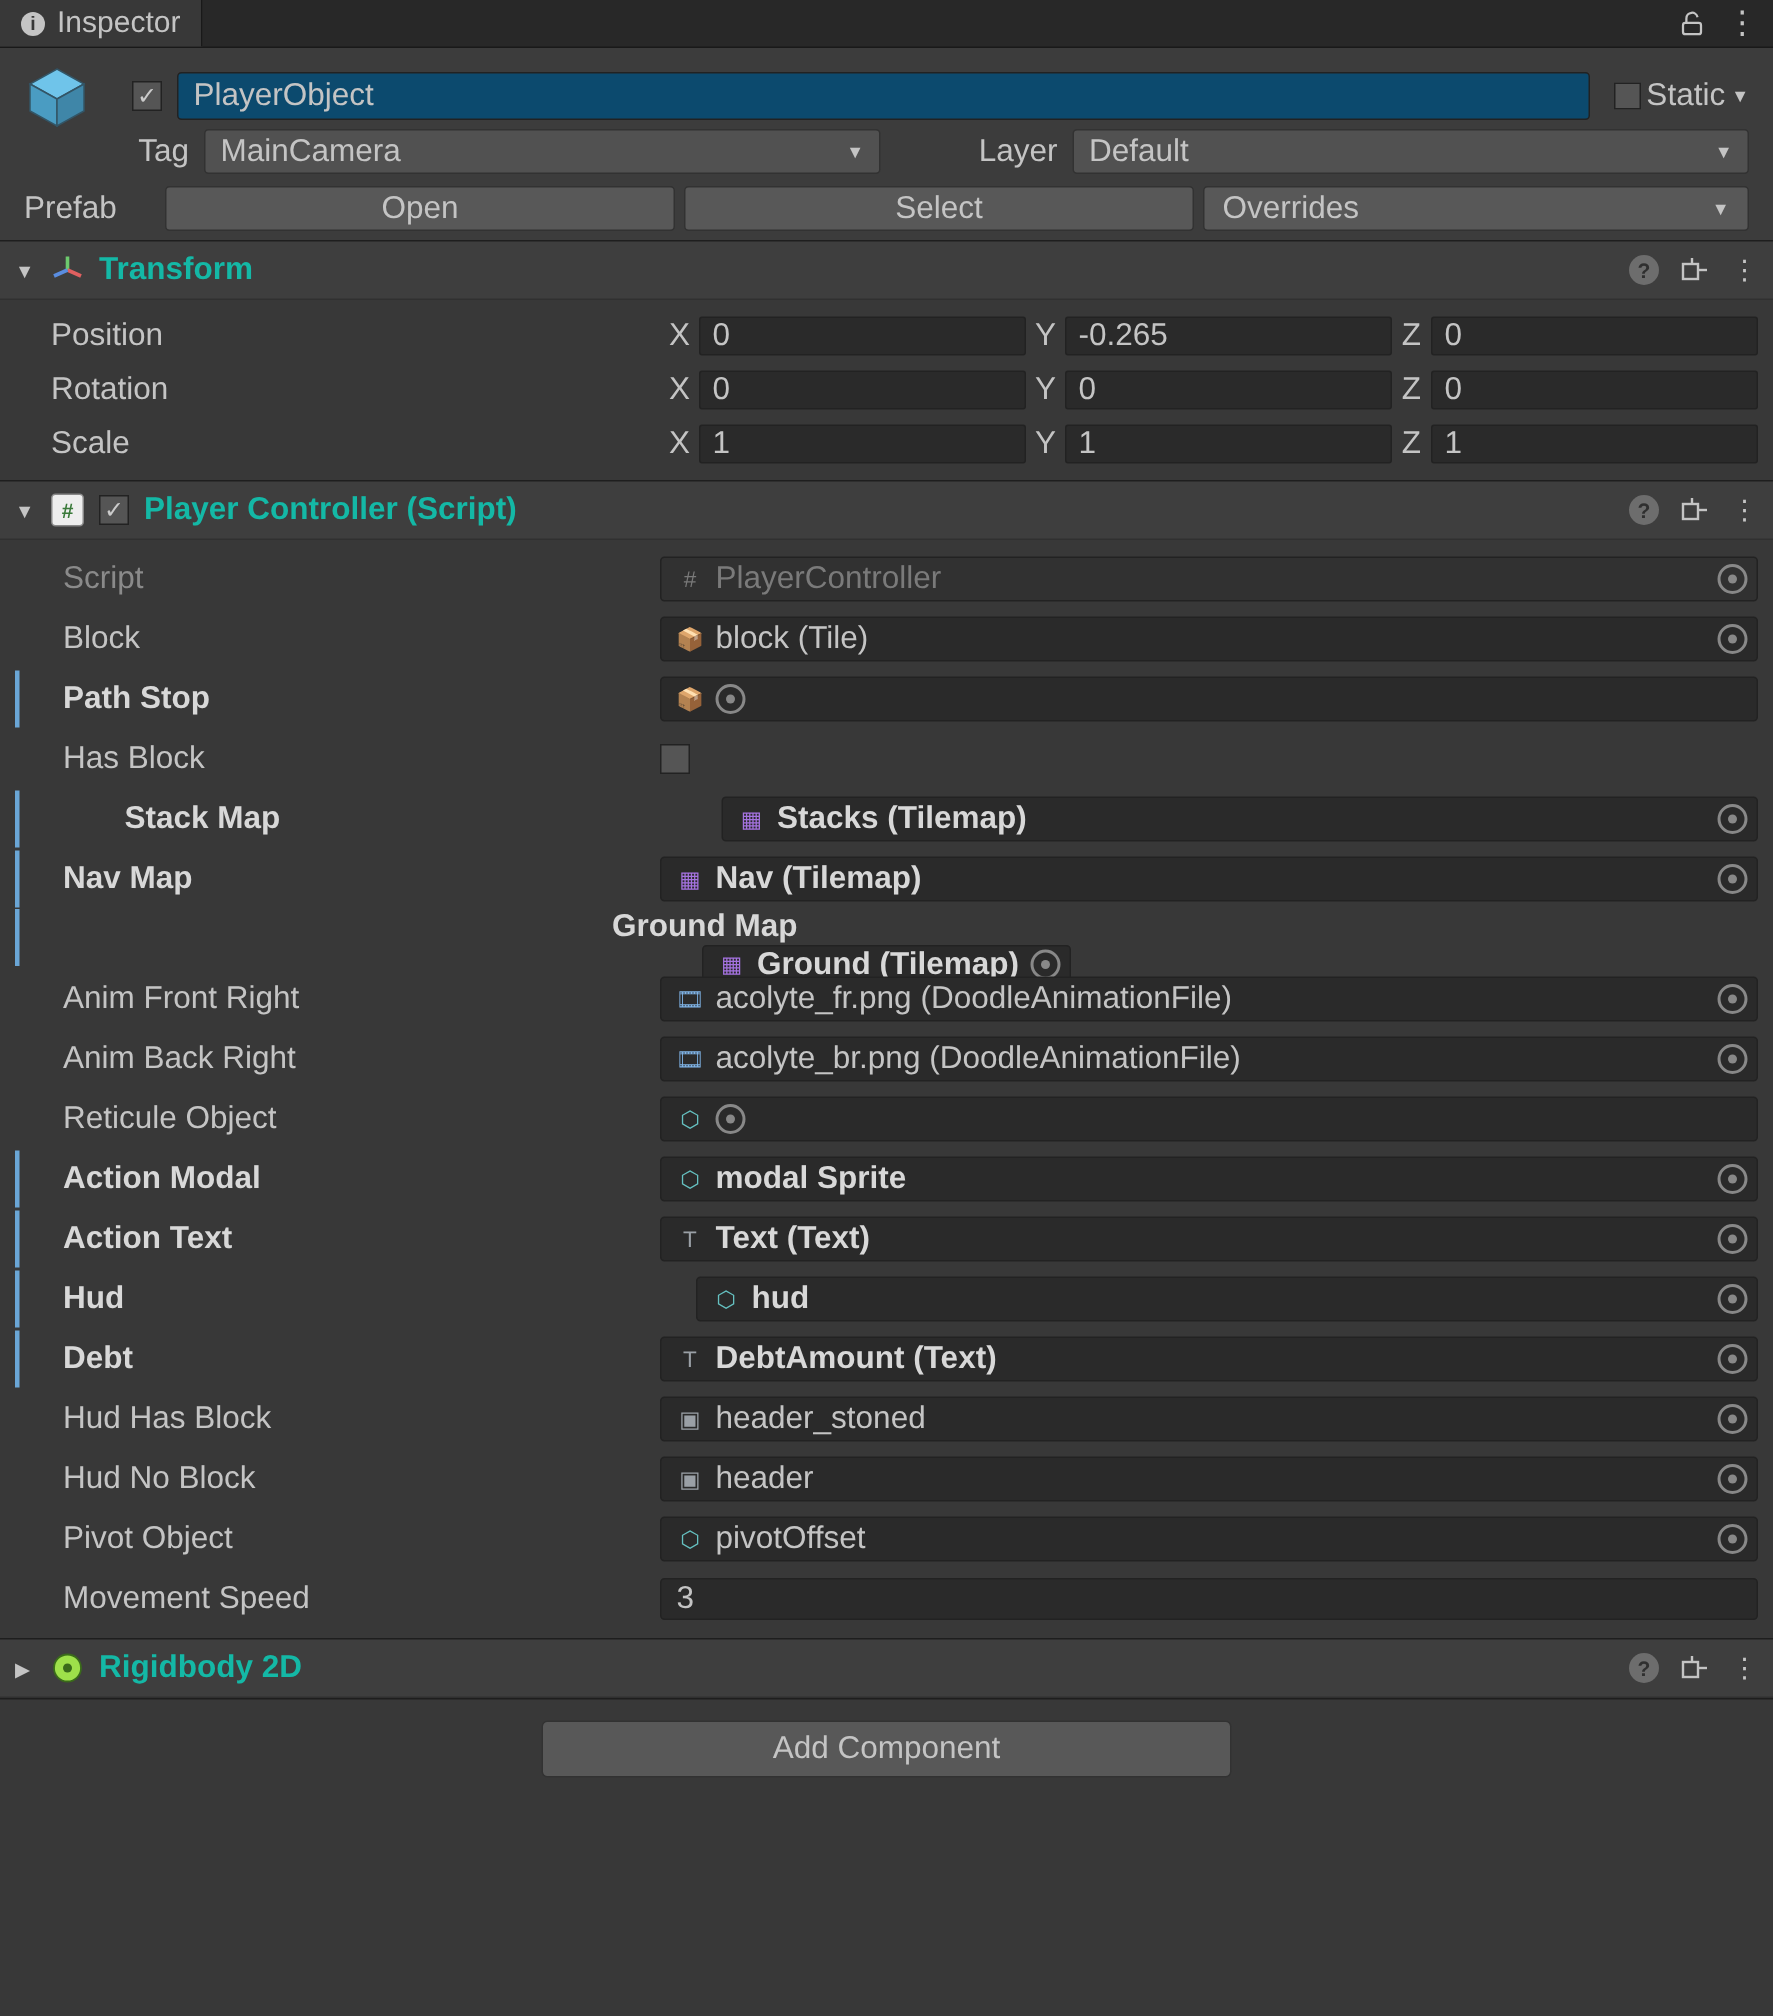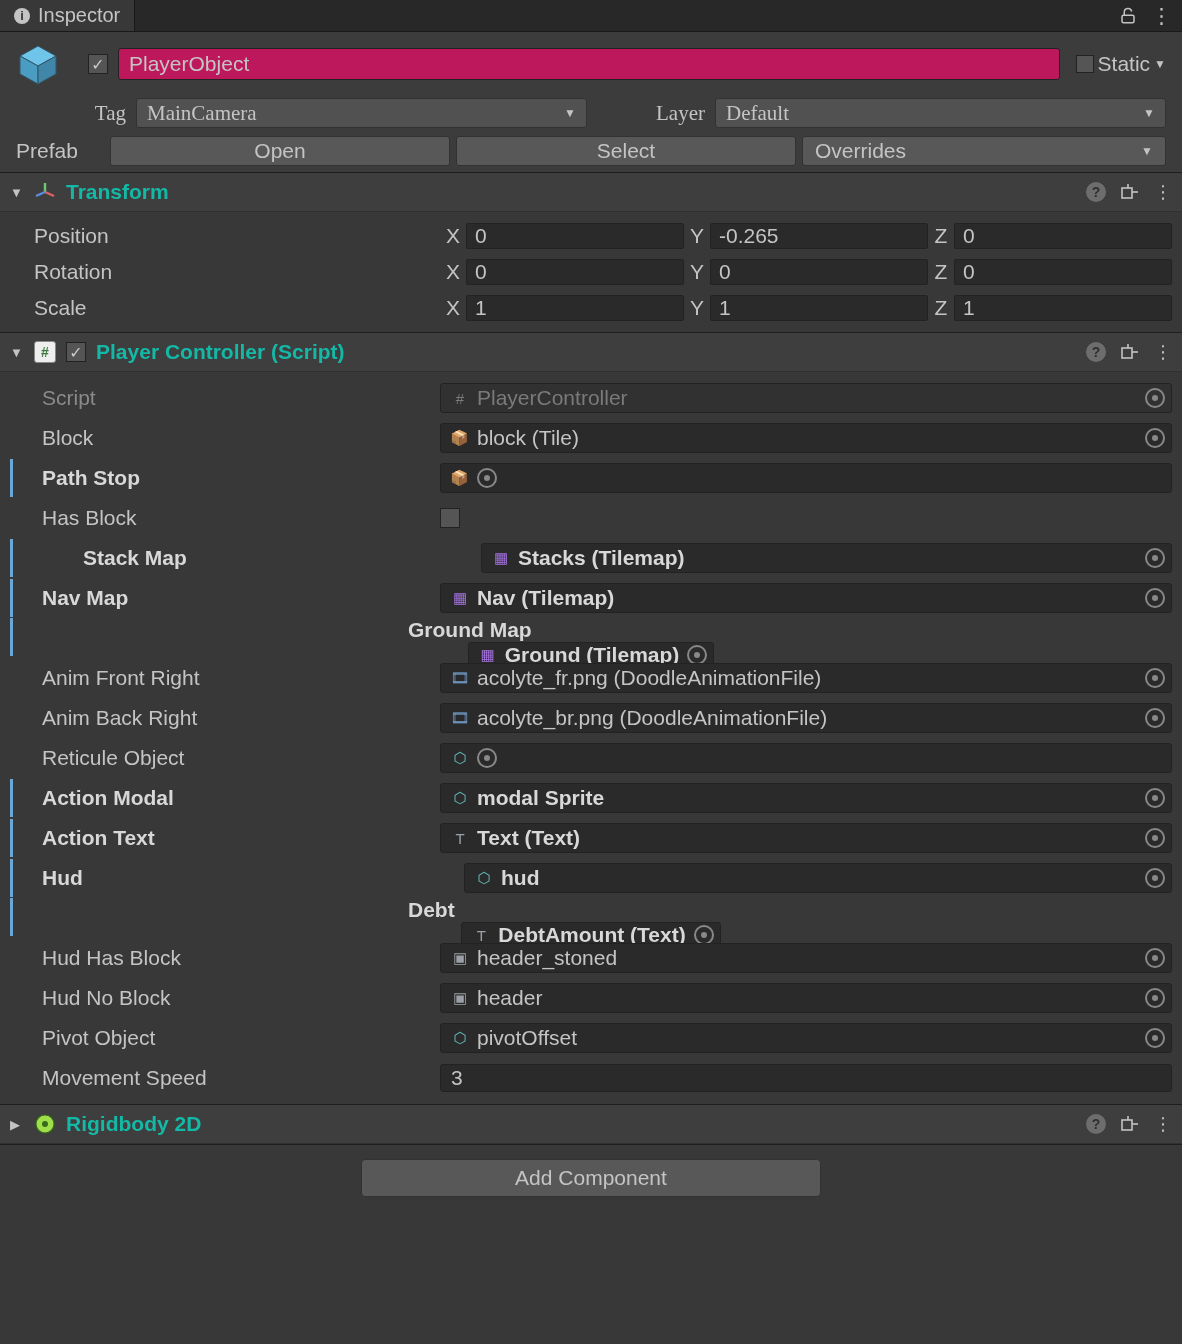--- a/index.html
+++ b/index.html
@@ -12,25 +12,25 @@
   .tab .info-icon { width: 16px; height: 16px; border-radius: 50%; background: #c4c4c4; color: #383838; font-size: 13px; display:flex; align-items:center; justify-content:center; font-weight: bold; }
   .tabbar .spacer { flex: 1; }
   .tabbar .win-icons { display: flex; align-items:center; gap: 14px; padding-right: 10px; color: #c4c4c4; }
 
   
   .object-block { background: #3c3c3c; padding: 10px 16px 0 16px; }
   .name-row { display:flex; align-items:center; gap: 10px; }
   .cube-icon { width: 44px; height: 44px; }
   .checkbox { width: 20px; height: 20px; border: 1px solid #222; background: #555; display:flex; align-items:center; justify-content:center; color:#fff; font-size:16px; }
   .checkbox.checked::after { content:"✓"; color:#cbcbcb; }
-  .name-field { flex:1; height: 32px; background: #be185d; border:1px solid #222; padding: 0 10px; display:flex; align-items:center; color:#c4c4c4; border-radius:3px; }
+  .name-field { flex:1; height: 32px; background: #0c4a6e; border:1px solid #222; padding: 0 10px; display:flex; align-items:center; color:#c4c4c4; border-radius:3px; }
   .static-box { display:flex; align-items:center; gap:4px; padding-left:6px; }
   .static-check { width:18px; height:18px; border:1px solid #222; background:#555; }
 
-  .sub-rows { margin-left: 55px; margin-top: 12px; display:flex; flex-direction:column; gap: 6px; font-family: Liberation Serif, serif; }
+  .sub-rows { margin-left: 55px; margin-top: 0; display:flex; flex-direction:column; gap: 6px; }
   .sub-row { display:flex; align-items:center; gap: 10px; }
   .sub-label { width: 55px; text-align:right; color:#c4c4c4; }
   .dd { height: 30px; background:#515151; border:1px solid #323232; display:flex; align-items:center; padding: 0 10px; justify-content:space-between; color:#c4c4c4; border-radius:3px; }
   .dd.one { flex:1; }
   .chev { color:#c4c4c4; font-size:12px; }
 
   .prefab-row { display:flex; align-items:center; gap: 6px; margin-top: 8px; margin-left:0; padding-bottom: 6px; }
   .prefab-label { width: 88px; }
   .btn { height: 30px; background:#585858; border:1px solid #323232; display:flex; align-items:center; justify-content:center; color:#c4c4c4; border-radius:3px; }
   .btn.fill { flex:1; }
@@ -351,21 +351,21 @@
         </div>
         <div class="prop-row" style="position: relative; gap: 24px;">
           <div class="override-mark"></div>
           <span class="prop-label bold">Hud</span>
           <div class="obj-field bold">
             <span class="mini-icon" style="color: rgb(102, 194, 194);">⬡</span>
             <span class="txt">hud</span>
             <span class="target"></span>
           </div>
         </div>
-        <div class="prop-row" style="position: relative; flex-direction: column;">
+        <div class="prop-row" style="position: relative;">
           <div class="override-mark"></div>
           <span class="prop-label bold">Debt</span>
           <div class="obj-field bold">
             <span class="mini-icon" style="color: rgb(154, 160, 166);">T</span>
             <span class="txt">DebtAmount (Text)</span>
             <span class="target"></span>
           </div>
         </div>
         <div class="prop-row" style="position: relative;">
           <span class="prop-label">Hud Has Block</span>

